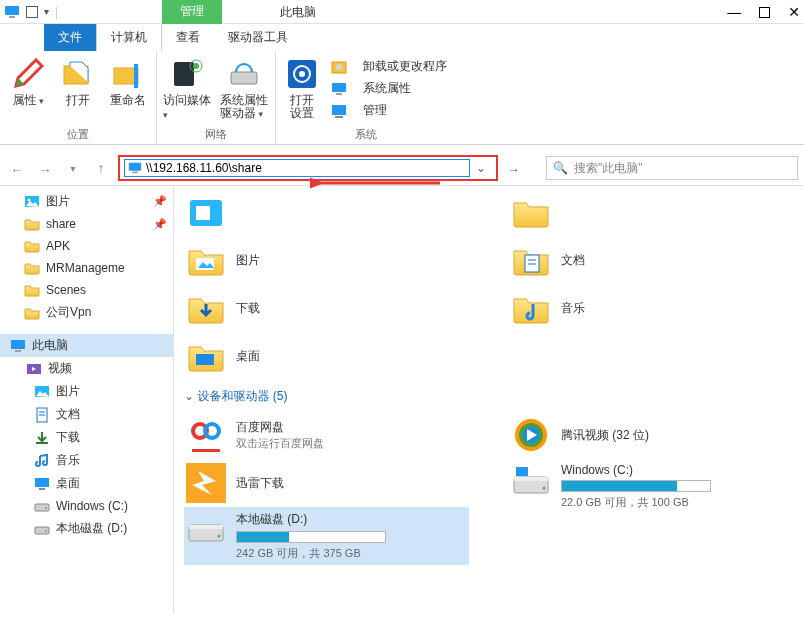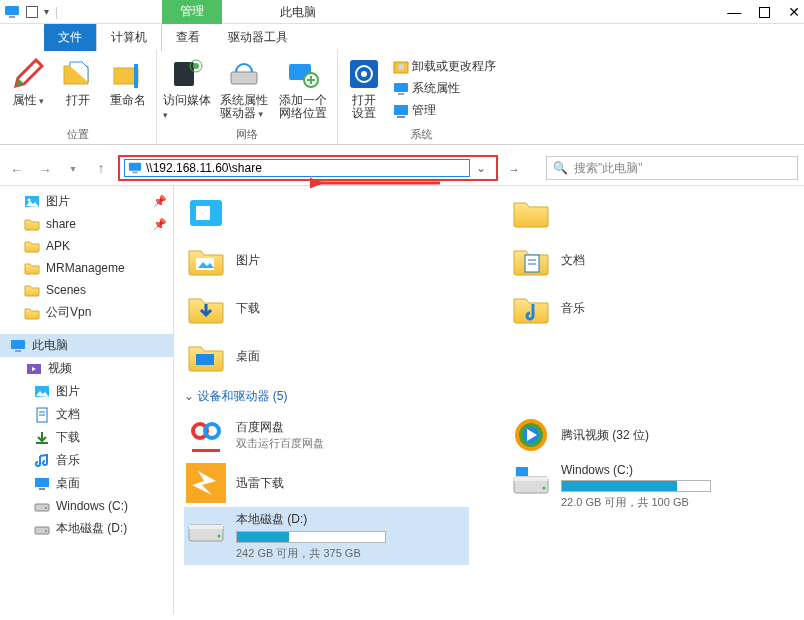--- a/index.html
+++ b/index.html
@@ -25,21 +25,21 @@
   .ribbon { height: 95px; border-bottom: 1px solid #d0d0d0; display: flex; background: #fff; }
   .group { display: flex; flex-direction: column; padding: 4px 6px 2px; border-right: 1px solid #e0e0e0; }
   .group-row { display: flex; gap: 6px; flex: 1; }
   .group-label { text-align: center; color: #666; font-size: 11px; padding-top: 2px; }
   .rbtn { display: flex; flex-direction: column; align-items: center; width: 44px; cursor: default; }
   .rbtn .ic { width: 32px; height: 32px; margin-top: 4px; }
   .rbtn span { margin-top: 4px; line-height: 13px; }
   .drop-tri::after { content: " ▾"; font-size: 9px; color: #555; }
 
   .mini-list { display: flex; flex-direction: column; gap: 3px; padding-top: 3px; }
-  .mini-item { display: flex; align-items: center; gap: 3px; padding: 1px 3px; cursor: default; }
+  .mini-item { display: flex; align-items: center; gap: 16px; padding: 1px 3px; cursor: default; }
   .mini-item .mi { width: 16px; height: 16px; }
 
   
   .navbar { height: 34px; display: flex; align-items: center; padding: 4px 6px; gap: 6px; margin-top: 6px; }
   .navbtn { width: 22px; height: 22px; display: flex; align-items: center; justify-content: center; color: #888; font-size: 14px; }
   .addr-wrap { flex: 0 0 380px; height: 26px; border: 2px solid #e53935; display: flex; align-items: center; position: relative; padding: 0 4px; }
   .addr-inner { flex: 1; height: 18px; border: 1px solid #1e88e5; display: flex; align-items: center; padding: 0 3px; gap: 4px; }
   .addr-inner input { border: none; outline: none; flex: 1; font-size: 12px; }
   .addr-go { width: 20px; text-align: center; color: #555; }
   .searchbox { flex: 1; height: 24px; border: 1px solid #ccc; display: flex; align-items: center; padding: 0 6px; gap: 6px; color: #888; margin-left: 16px; }
@@ -164,29 +164,20 @@
         <span class="drop-tri">访问媒体</span>
       </div>
       <div class="rbtn" style="width:50px">
         <svg class="ic" viewBox="0 0 32 32">
             <rect x="3" y="14" width="26" height="12" rx="2" fill="#d0d0d0" stroke="#888"></rect>
             <path d="M8 14 a8 8 0 0 1 16 0" fill="none" stroke="#2196f3" stroke-width="2"></path>
           </svg>
         <span class="drop-tri" style="white-space:pre-line">系统属性
 驱动器</span>
       </div>
-      <div class="rbtn" style="width:56px">
-        <svg class="ic" viewBox="0 0 32 32">
-            <rect x="2" y="6" width="22" height="16" rx="2" fill="#2196f3"></rect>
-            <circle cx="24" cy="22" r="7" fill="#fff" stroke="#4caf50" stroke-width="2"></circle>
-            <path d="M24 18v8M20 22h8" stroke="#4caf50" stroke-width="2"></path>
-          </svg>
-        <span style="white-space:pre-line">添加一个
-网络位置</span>
-      </div>
     </div>
     <div class="group-label">网络</div>
   </div>
 
   <div class="group" style="border-right:none">
     <div class="group-row">
       <div class="rbtn" style="width:40px">
         <svg class="ic" viewBox="0 0 32 32">
             <rect x="2" y="2" width="28" height="28" rx="3" fill="#1565c0"></rect>
             <circle cx="16" cy="16" r="8" fill="none" stroke="#fff" stroke-width="2"></circle>

